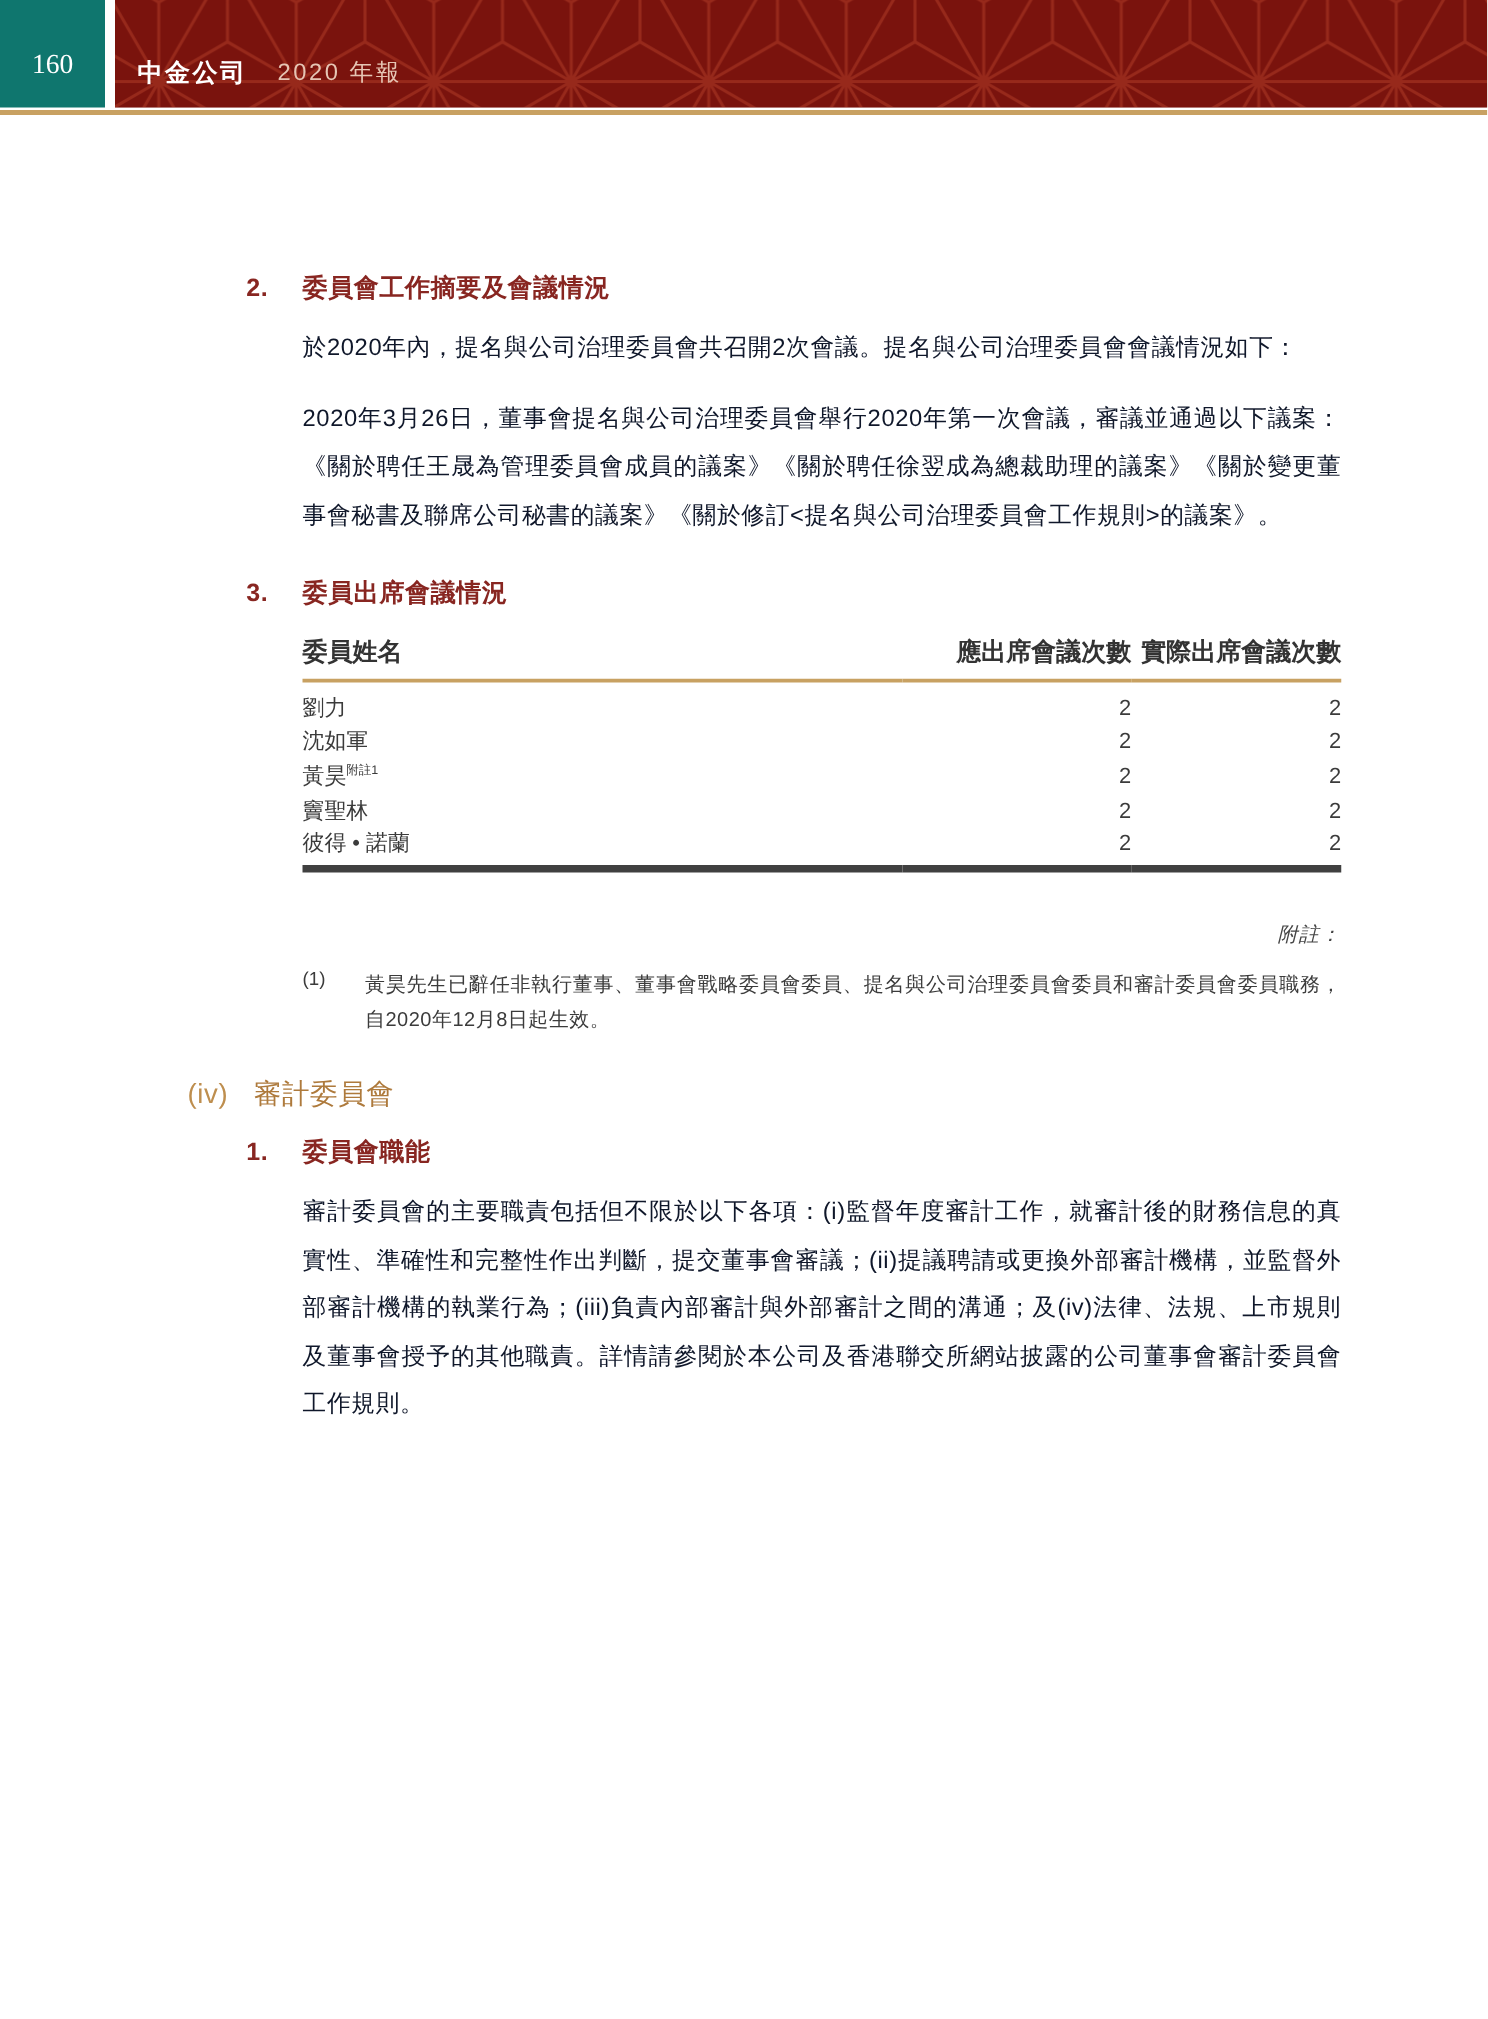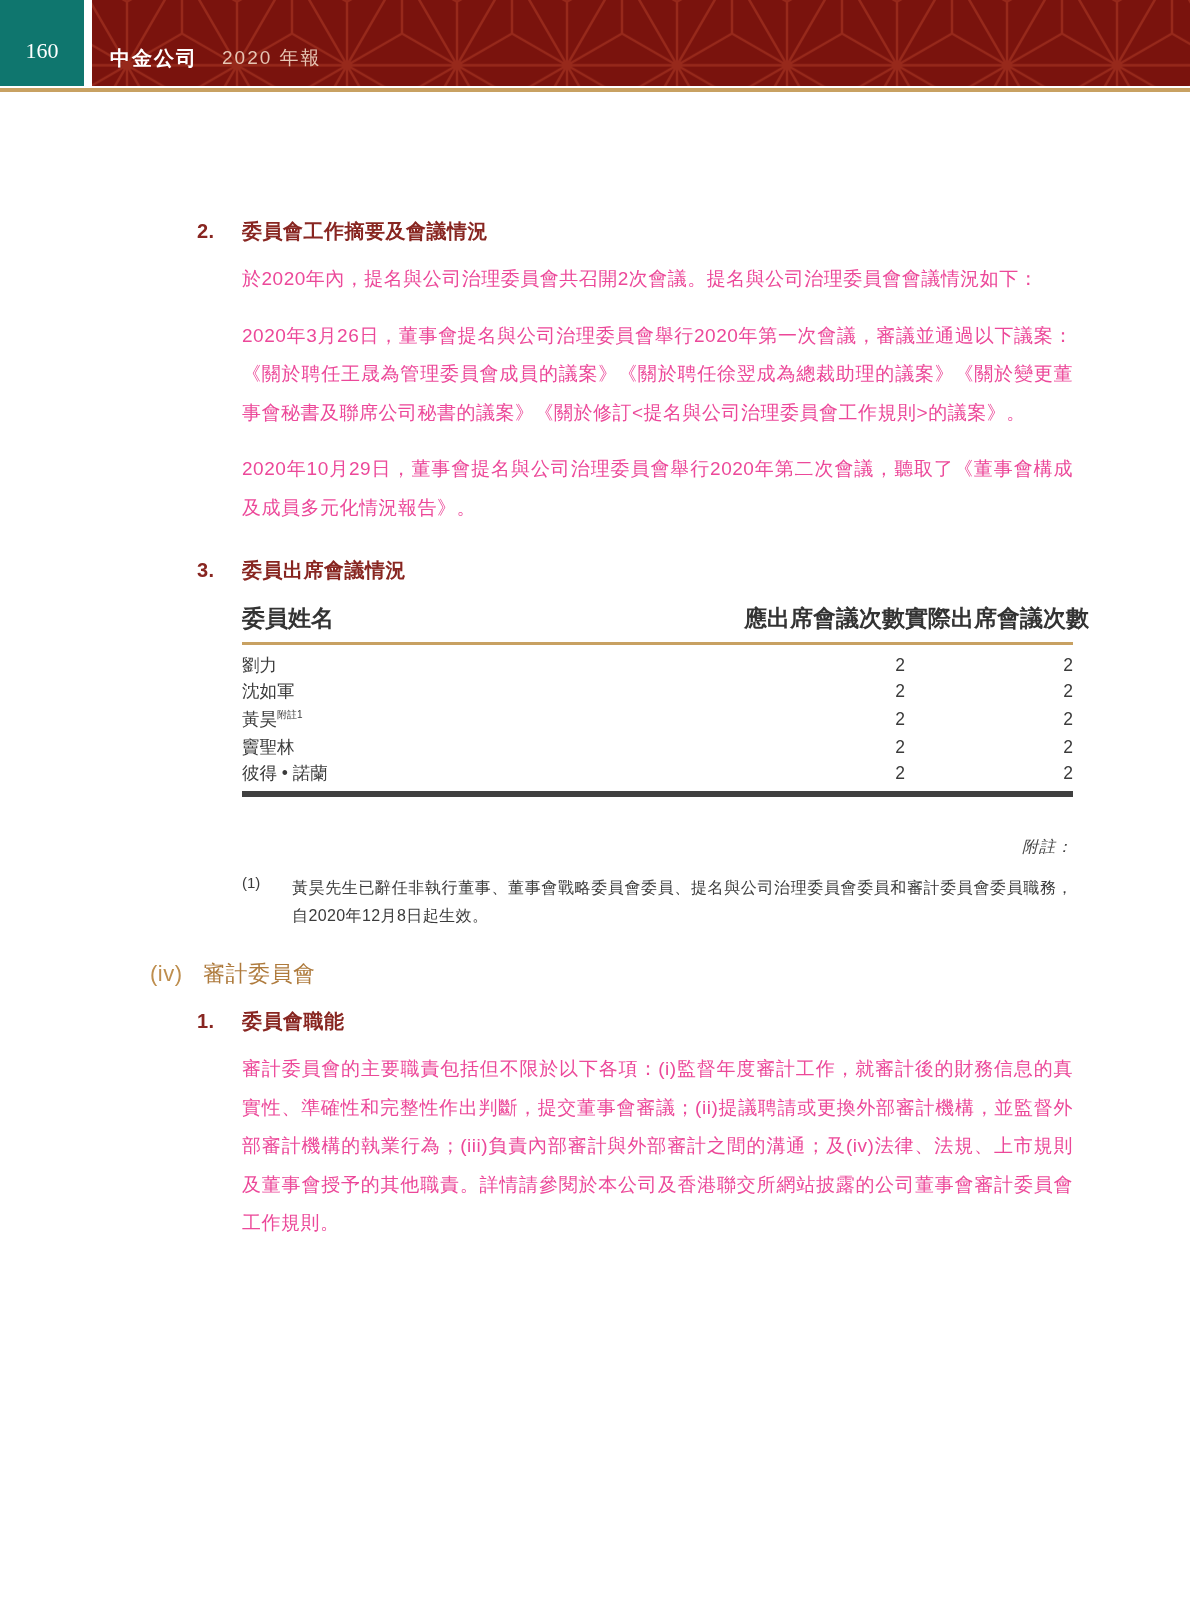--- a/index.html
+++ b/index.html
@@ -41,33 +41,33 @@
     color:#882621; font-weight:bold; font-size:20px; line-height:26px;
     letter-spacing:0.5px;
   }
   .sec-heading .num { width:45px; flex:0 0 45px; }
   .sh-2 { margin-top:126px; }
   .sh-3 { margin-top:30px; }
   .sh-1 { margin-top:20px; }
   .body-p {
     margin:18px 117px 0 242px;
     font-size:19px; line-height:38.5px; letter-spacing:0.5px;
-    text-align:justify; color:#ec4899;
+    text-align:justify; color:#0f172a;
   }
   .body-p.first { margin-top:16px; }
   
   table.att {
     margin:16px 0 0 242px; width:831px;
     border-collapse:collapse; table-layout:fixed;
   }
   table.att col.c1 { width:480px; }
   table.att col.c2 { width:183px; }
   table.att col.c3 { width:168px; }
   table.att th {
-    font-size:23px; font-weight:600; color:#333333;
+    font-size:20px; font-weight:600; color:#333333;
     padding:4px 0 8px 0; border-bottom:3px solid #c8a162;
   }
   table.att th.l { text-align:left; }
   table.att th.r { text-align:right; white-space:nowrap; }
   table.att td { font-size:17.5px; color:#3b3b3b; height:28px; padding:0;margin-left:35px; }
   table.att td.r { text-align:right; }
   table.att tr.first td { padding-top:8px; }
   table.att tr.last td { padding-bottom:6px; border-bottom:6px solid #404040; }
   table.att sup { font-size:10px; color:#3b3b3b; vertical-align:super; letter-spacing:0; }
   
@@ -124,21 +124,20 @@
   </div>
   <div class="gold-rule"></div>
 
 
   <div class="sec-heading sh-2">
     <span class="num">2.</span>
     <span>委員會工作摘要及會議情況</span>
   </div>
   <p class="body-p first">於2020年內，提名與公司治理委員會共召開2次會議。提名與公司治理委員會會議情況如下：</p>
   <p class="body-p">2020年3月26日，董事會提名與公司治理委員會舉行2020年第一次會議，審議並通過以下議案：《關於聘任王晟為管理委員會成員的議案》《關於聘任徐翌成為總裁助理的議案》《關於變更董事會秘書及聯席公司秘書的議案》《關於修訂&lt;提名與公司治理委員會工作規則&gt;的議案》。</p>
-  <p class="body-p">2020年10月29日，董事會提名與公司治理委員會舉行2020年第二次會議，聽取了《董事會構成及成員多元化情況報告》。</p>
 
   <div class="sec-heading sh-3">
     <span class="num">3.</span>
     <span>委員出席會議情況</span>
   </div>
 
   <table class="att">
     <colgroup>
         <col class="c1">
         <col class="c2">

